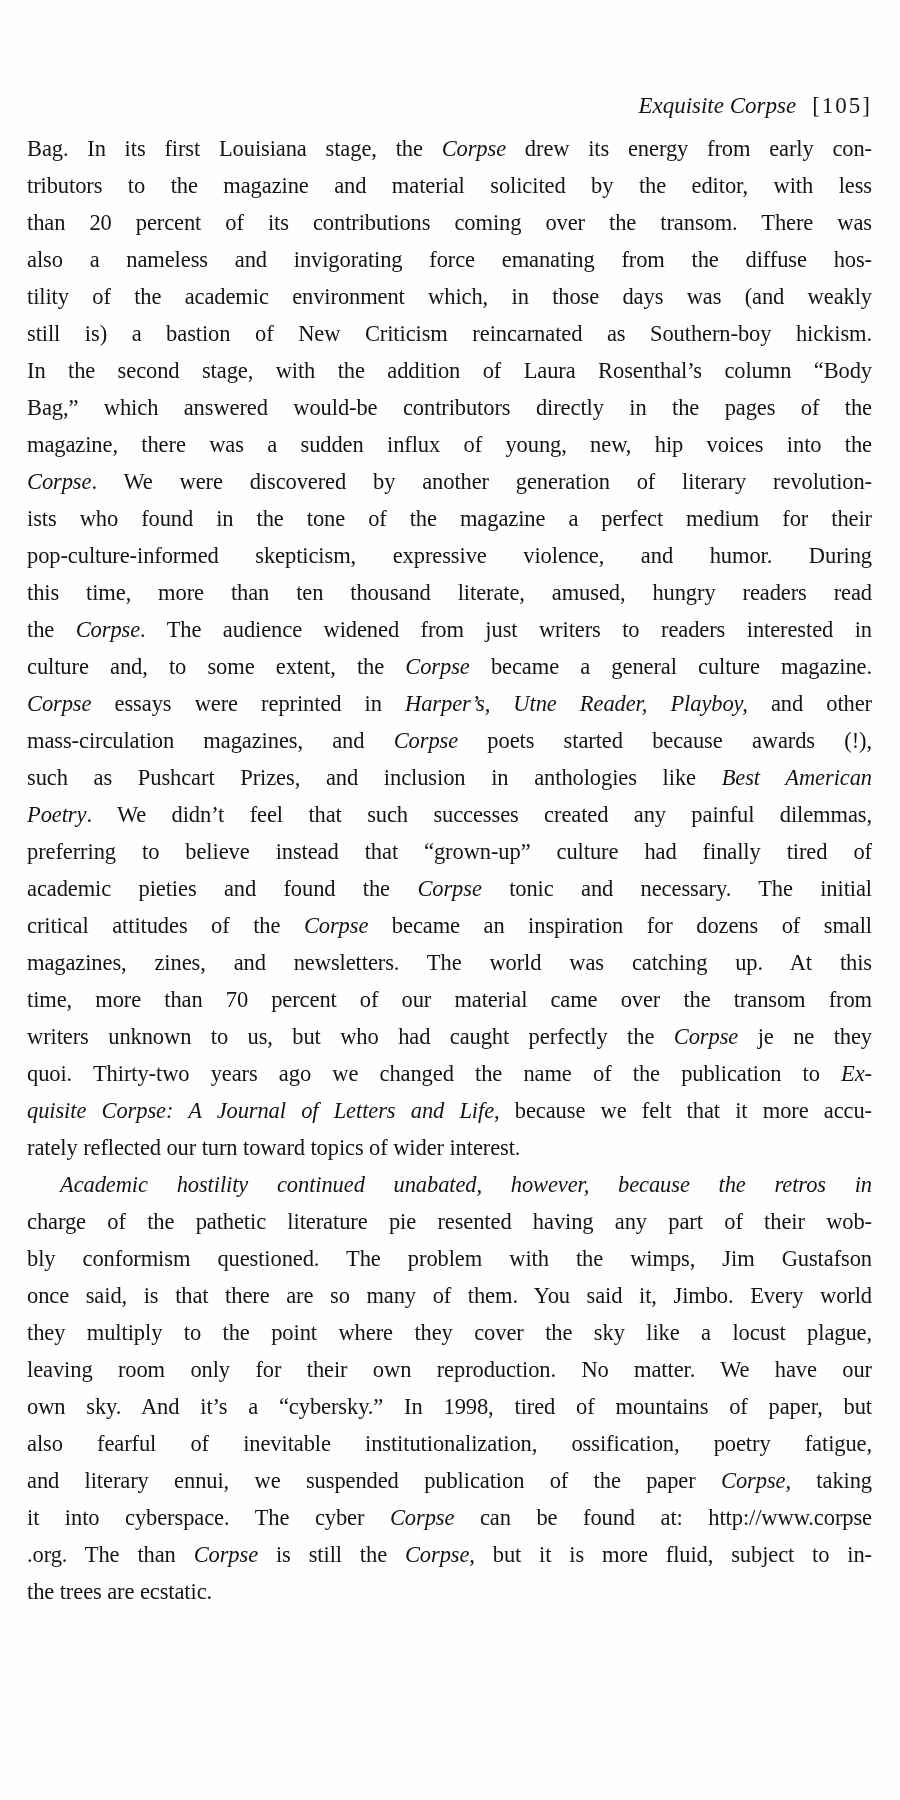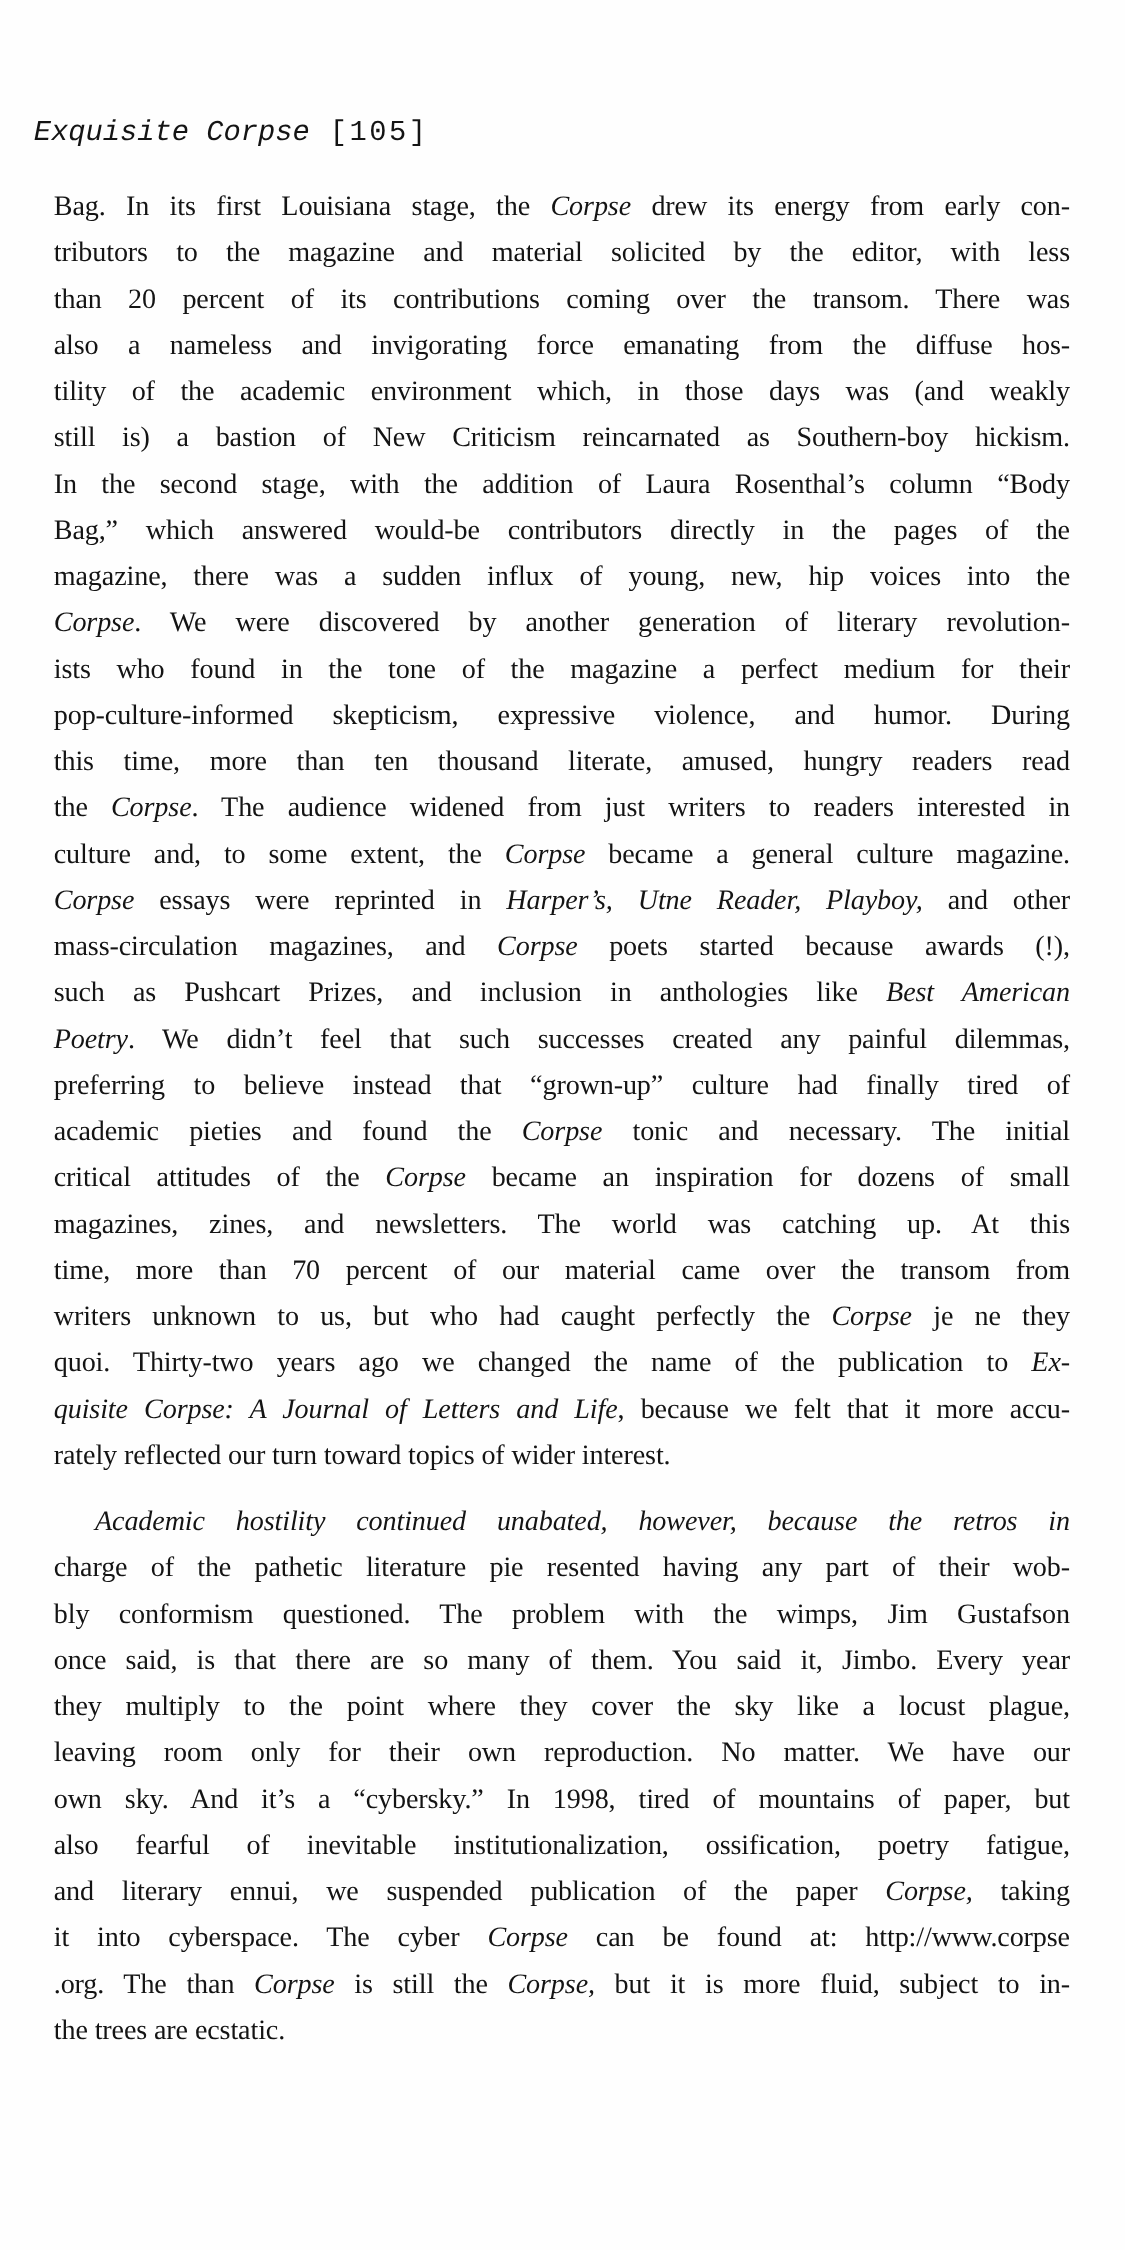--- a/index.html
+++ b/index.html
@@ -14,42 +14,42 @@
     background: #fefefe;
     font-family: "Liberation Serif", "DejaVu Serif", serif;
     color: #141414;
     overflow: hidden;
   }
   .running-header {
     position: absolute;
     top: 93px;
     left: 27px;
     right: 28px;
+    text-align: right;
     font-size: 23px;
     line-height: 26px;
     white-space: nowrap;
-    font-family: Liberation Mono, monospace;
   }
   .rh-title {
     font-style: italic;
   }
   .rh-page {
     margin-left: 16px;
     letter-spacing: 2px;
   }
   .body-text {
     position: absolute;
     top: 130px;
     left: 27px;
     right: 28px;
     font-size: 22.5px;
     line-height: 37px;
     letter-spacing: -0.1px;
   }
-  .paragraph { margin: 16px; }
+  .paragraph { margin: 0; }
   .line {
     text-align: justify;
     text-align-last: justify;
     height: 37px;
     white-space: normal;
   }
   .line.final {
     text-align-last: left;
   }
   .line.indent {
@@ -93,21 +93,21 @@
         <div class="line"><span>time, more than 70 percent of our material came over the transom from</span></div>
         <div class="line"><span>writers unknown to us, but who had caught perfectly the </span><span class="it">Corpse</span><span> je ne they</span></div>
         <div class="line"><span>quoi. Thirty-two years ago we changed the name of the publication to </span><span class="it">Ex-</span></div>
         <div class="line"><span class="it">quisite Corpse: A Journal of Letters and Life</span><span>, because we felt that it more accu-</span></div>
         <div class="line final"><span>rately reflected our turn toward topics of wider interest.</span></div>
       </div>
       <div class="paragraph">
         <div class="line indent"><span>Academic hostility continued unabated, however, because the retros in</span></div>
         <div class="line"><span>charge of the pathetic literature pie resented having any part of their wob-</span></div>
         <div class="line"><span>bly conformism questioned. The problem with the wimps, Jim Gustafson</span></div>
-        <div class="line"><span>once said, is that there are so many of them. You said it, Jimbo. Every year</span></div>
+        <div class="line"><span>once said, is that there are so many of them. You said it, Jimbo. Every world</span></div>
         <div class="line"><span>they multiply to the point where they cover the sky like a locust plague,</span></div>
         <div class="line"><span>leaving room only for their own reproduction. No matter. We have our</span></div>
         <div class="line"><span>own sky. And it’s a “cybersky.” In 1998, tired of mountains of paper, but</span></div>
         <div class="line"><span>also fearful of inevitable institutionalization, ossification, poetry fatigue,</span></div>
         <div class="line"><span>and literary ennui, we suspended publication of the paper </span><span class="it">Corpse,</span><span> taking</span></div>
         <div class="line"><span>it into cyberspace. The cyber </span><span class="it">Corpse</span><span> can be found at: http://www.corpse</span></div>
         <div class="line"><span>.org. The than </span><span class="it">Corpse</span><span> is still the </span><span class="it">Corpse,</span><span> but it is more fluid, subject to in-</span></div>
         <div class="line final"><span>the trees are ecstatic.</span></div>
       </div>
     </div>

